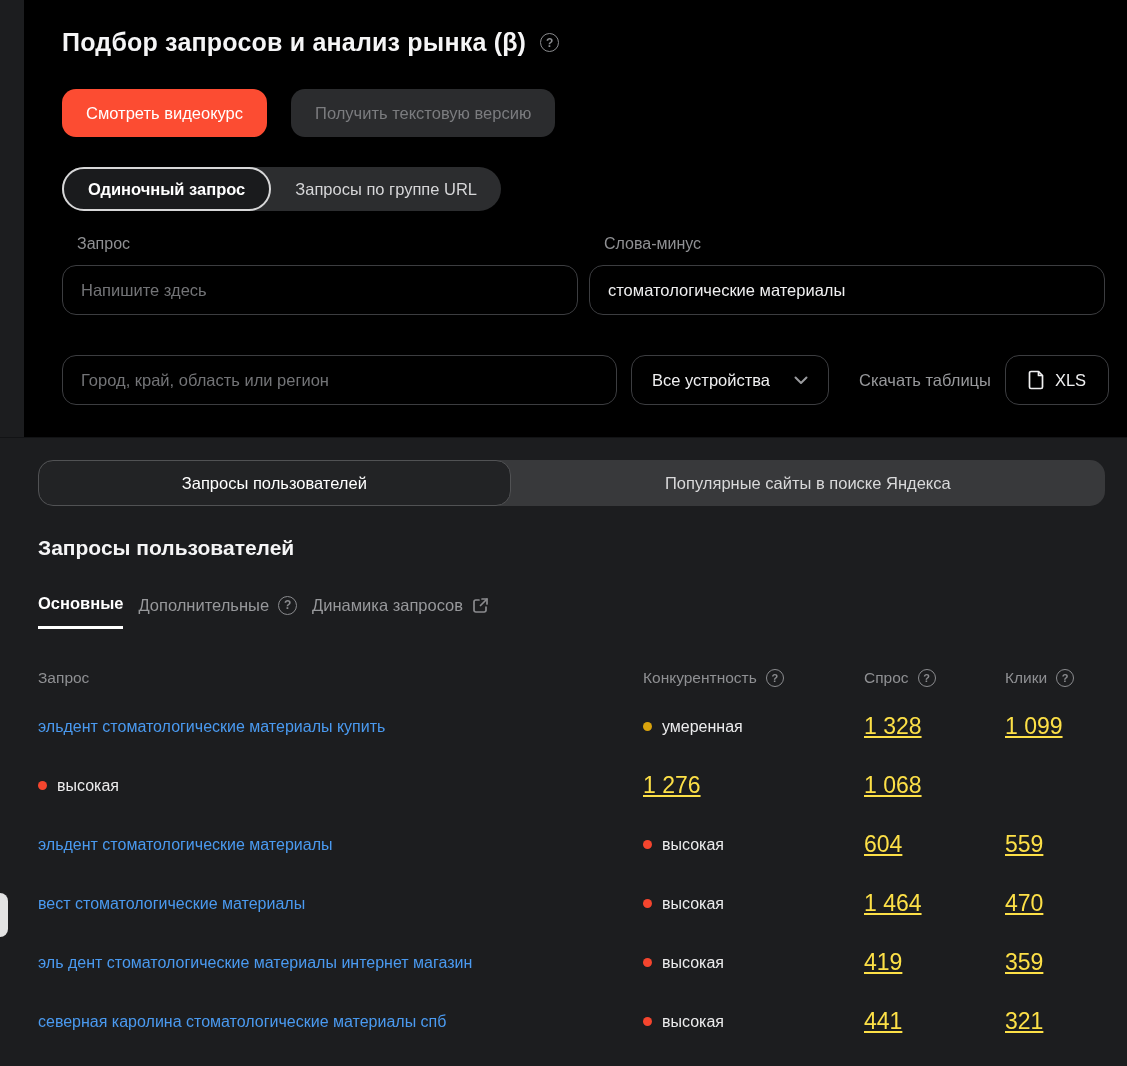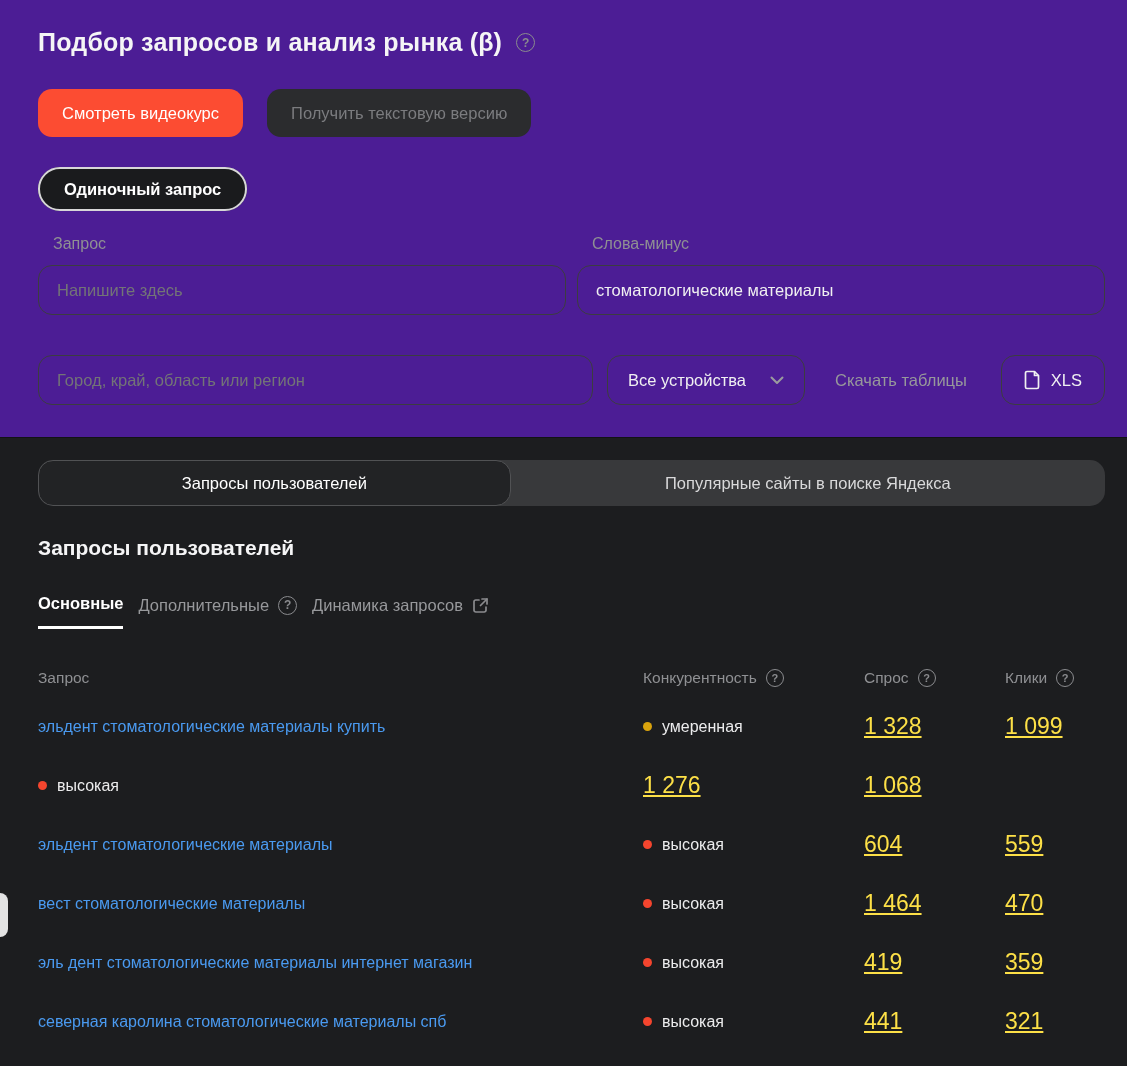--- a/index.html
+++ b/index.html
@@ -6,21 +6,21 @@
   html,body { width:1127px; height:1066px; }
   body {
     font-family:"Liberation Sans", "DejaVu Sans", sans-serif;
     background:#1c1d1f;
     color:#f0f0f1;
     position:relative;
     overflow:hidden;
   }
 
   
-  .top-section { background:#4c1d95; padding:28px 22px 32px 38px; }
+  .top-section { background:#000000; padding:28px 22px 32px 38px;margin-left:24px; }
 
   .title-row { display:flex; align-items:center; gap:14px; }
   .page-title { font-size:25px; font-weight:700; color:#f5f5f6; letter-spacing:.2px; }
   .help-circle {
     width:19px; height:19px; border:1.6px solid #8a8b8e; border-radius:50%;
     display:inline-flex; align-items:center; justify-content:center;
     font-size:12px; font-weight:700; color:#8a8b8e; flex:0 0 auto; cursor:pointer;
   }
 
   .actions-row { display:flex; gap:24px; margin-top:32px; }
@@ -119,20 +119,21 @@
     <span class="help-circle">?</span>
   </div>
 
   <div class="actions-row">
     <button class="btn btn-primary">Смотреть видеокурс</button>
     <button class="btn btn-secondary">Получить текстовую версию</button>
   </div>
 
   <div class="mode-tabs">
     <div class="mode-tab active">Одиночный запрос</div>
+    <div class="mode-tab">Запросы по группе URL</div>
   </div>
 
   <div class="form-grid">
     <div class="field-label">Запрос</div>
     <div class="field-label">Слова-минус</div>
   </div>
 
   <div class="form-inputs">
     <input class="text-input" type="text" placeholder="Напишите здесь" style="">
     <input class="text-input" type="text" value="стоматологические материалы" style="">

